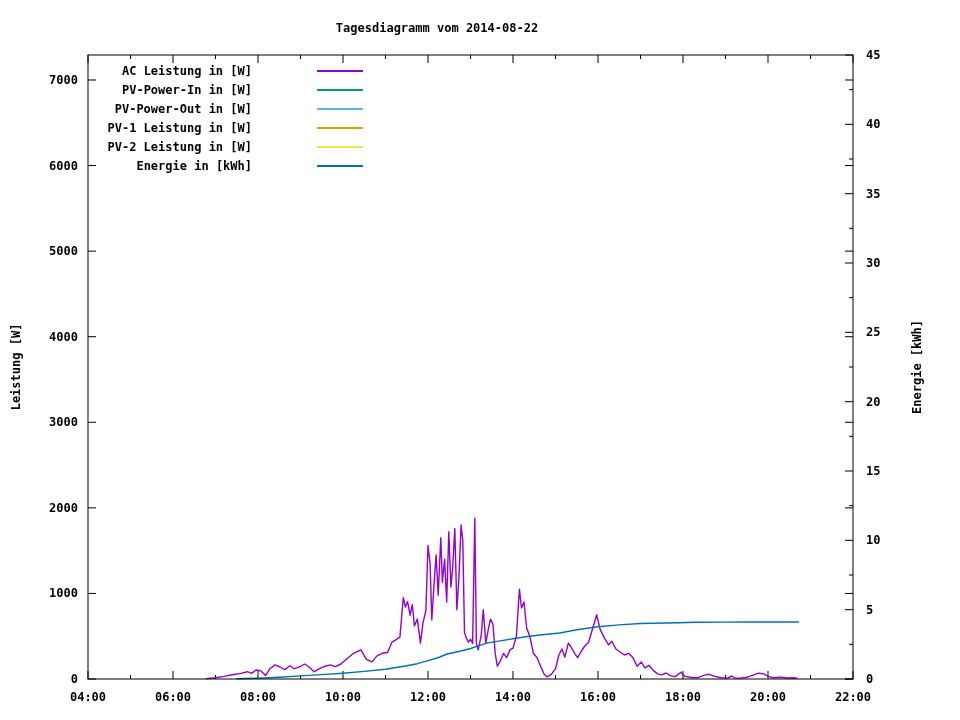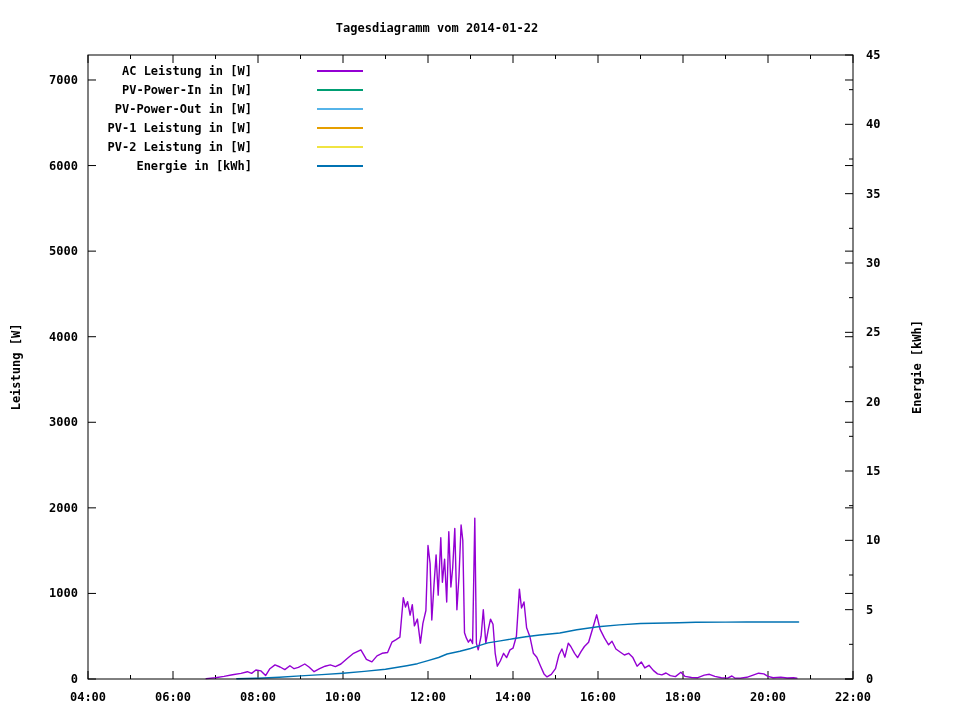--- a/index.html
+++ b/index.html
@@ -6,21 +6,21 @@
   .canvas{position:relative;width:960px;height:720px;background:#ffffff;
           font-family:"DejaVu Sans Mono", monospace;}
   .chart-title{position:absolute;left:437px;top:21px;transform:translateX(-50%);
                font:bold 12px "DejaVu Sans Mono", monospace;color:#000;white-space:nowrap;}
   svg text{font:bold 12px "DejaVu Sans Mono", monospace;fill:#000;}
 </style>
 </head>
 <body>
 
 <div class="canvas">
-  <div class="chart-title">Tagesdiagramm vom 2014-01-22</div>
+  <div class="chart-title">Tagesdiagramm vom 2014-08-22</div>
   <svg id="plot" width="960" height="720" viewBox="0 0 960 720">
       <line x1="88" y1="679" x2="88" y2="671" stroke="#000" stroke-width="1"></line>
       <line x1="88" y1="55" x2="88" y2="63" stroke="#000" stroke-width="1"></line>
       <text x="88" y="701" text-anchor="middle">04:00</text>
       <line x1="173" y1="679" x2="173" y2="671" stroke="#000" stroke-width="1"></line>
       <line x1="173" y1="55" x2="173" y2="63" stroke="#000" stroke-width="1"></line>
       <text x="173" y="701" text-anchor="middle">06:00</text>
       <line x1="258" y1="679" x2="258" y2="671" stroke="#000" stroke-width="1"></line>
       <line x1="258" y1="55" x2="258" y2="63" stroke="#000" stroke-width="1"></line>
       <text x="258" y="701" text-anchor="middle">08:00</text>

